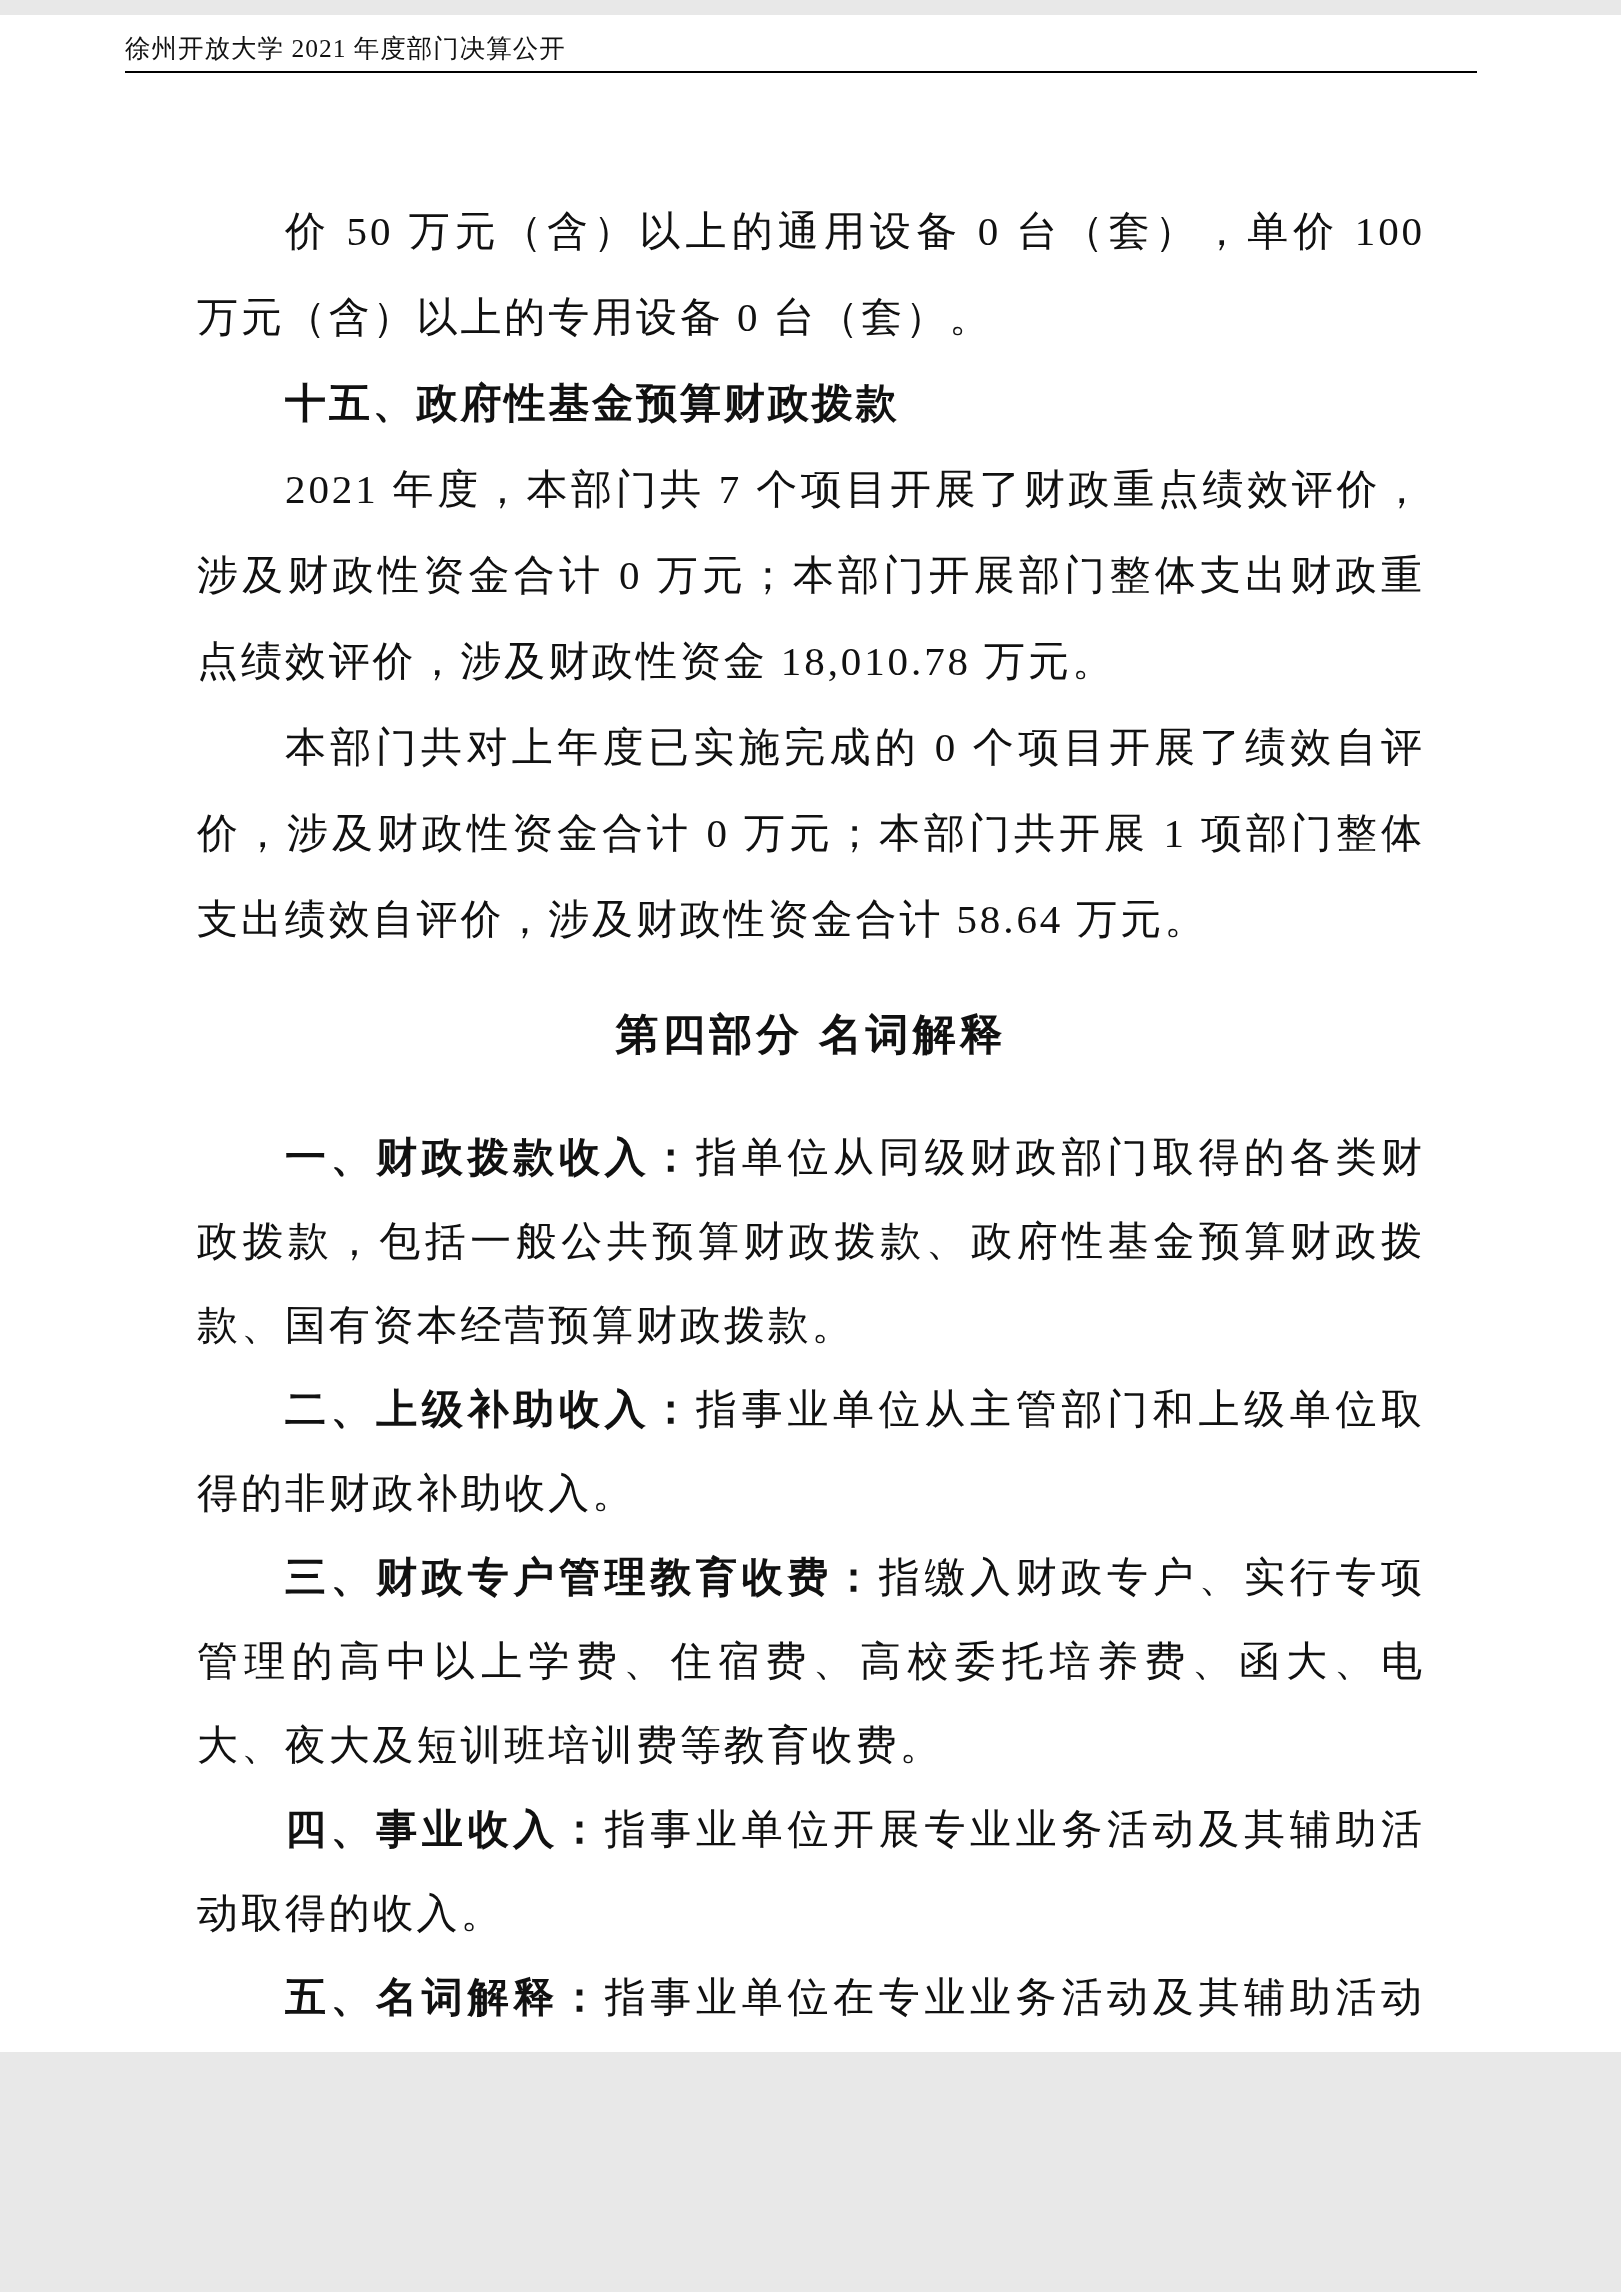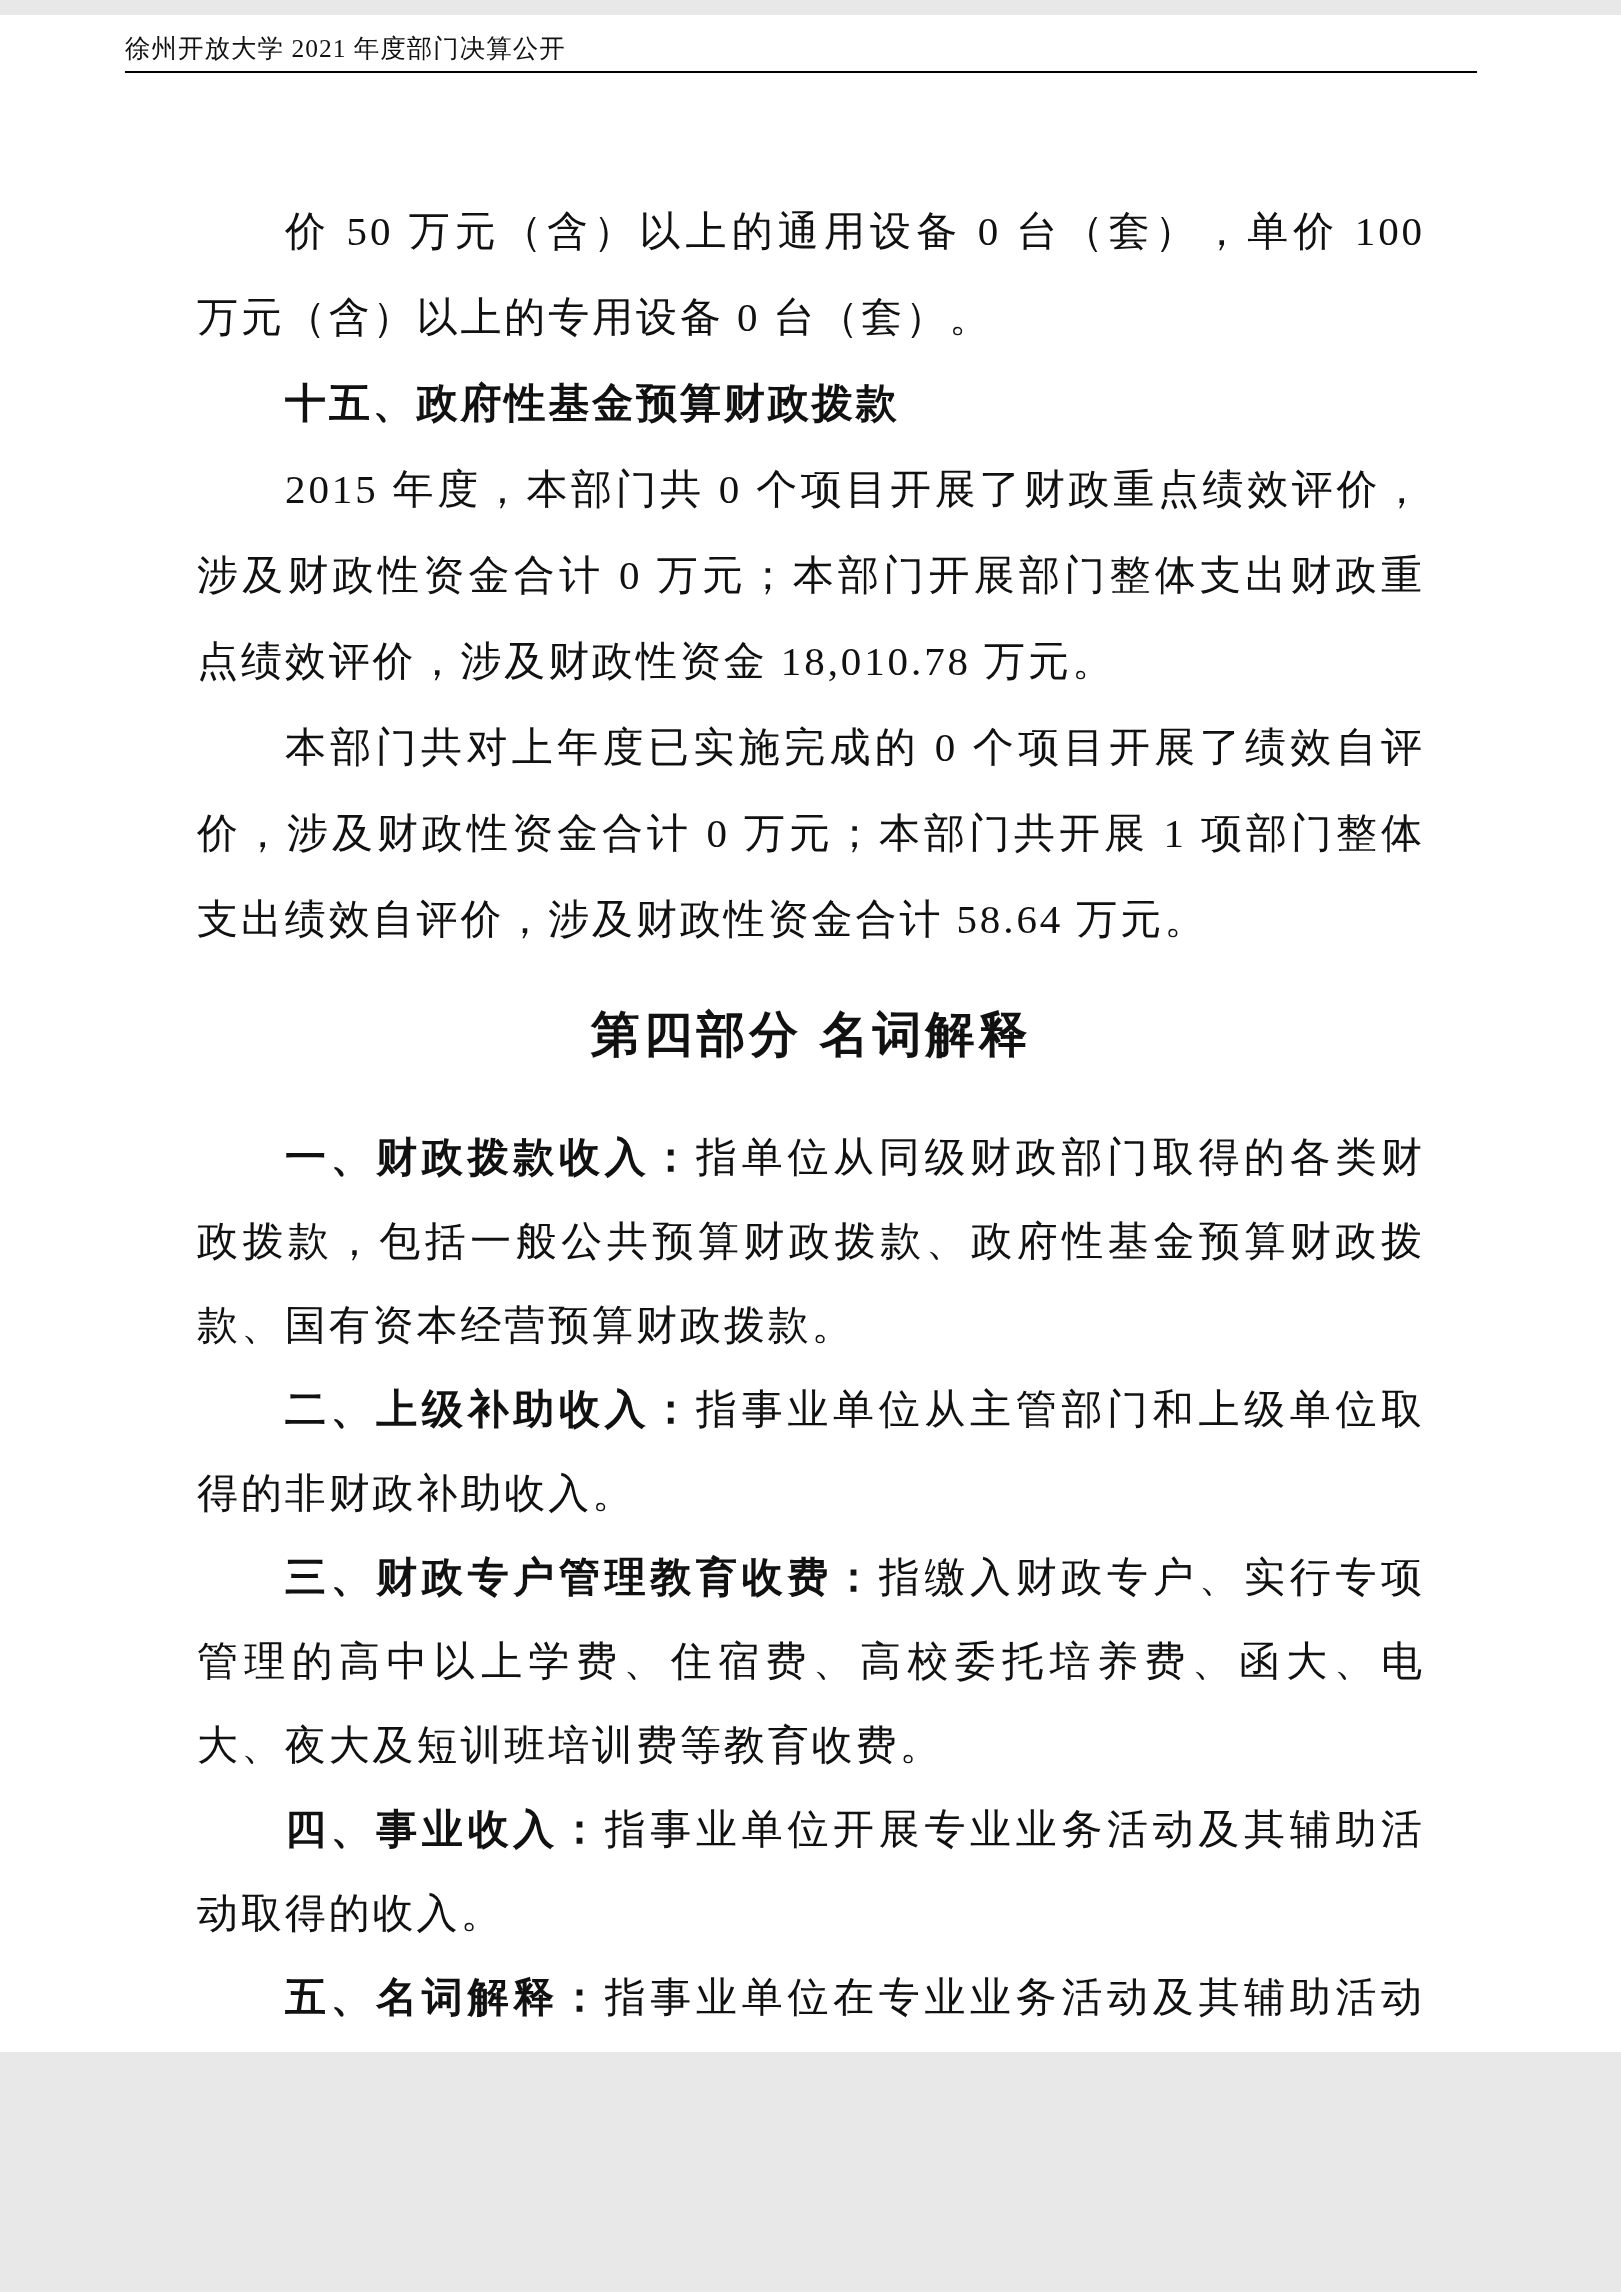--- a/index.html
+++ b/index.html
@@ -44,21 +44,21 @@
     margin: 0;
     padding: 0;
     text-indent: 88px;
   }
   .section-heading {
     font-family: "Liberation Sans", "DejaVu Sans", sans-serif;
     font-weight: 700;
   }
   .part-title {
     margin: 23.5px 0 33px 0 !important;
-    font-size: 49px;
+    font-size: 43px;
     line-height: 96px;
     text-align: center;
     text-indent: 0 !important;
     letter-spacing: 3.9px;
     font-family: "Liberation Sans", "DejaVu Sans", sans-serif;
     font-weight: 700;
   }
   .terms p { line-height: 84px; }
   .term-lead {
     font-family: "Liberation Sans", "DejaVu Sans", sans-serif;
@@ -81,21 +81,21 @@
 
   <div class="header-title">徐州开放大学 2021 年度部门决算公开</div>
   <div class="header-rule"></div>
 
   <div class="body-text">
 
     <p>价 50 万元（含）以上的通用设备 0 台（套），单价 100 万元（含）以上的专用设备 0 台（套）。</p>
 
     <p class="section-heading">十五、政府性基金预算财政拨款</p>
 
-    <p>2015 年度，本部门共 0 个项目开展了财政重点绩效评价，涉及财政性资金合计 0 万元；本部门开展部门整体支出财政重点绩效评价，涉及财政性资金 18,010.78 万元。</p>
+    <p>2021 年度，本部门共 7 个项目开展了财政重点绩效评价，涉及财政性资金合计 0 万元；本部门开展部门整体支出财政重点绩效评价，涉及财政性资金 18,010.78 万元。</p>
 
     <p>本部门共对上年度已实施完成的 0 个项目开展了绩效自评价，涉及财政性资金合计 0 万元；本部门共开展 1 项部门整体支出绩效自评价，涉及财政性资金合计 58.64 万元。</p>
 
     <p class="part-title">第四部分 名词解释</p>
 
     <div class="terms">
       <p><span class="term-lead">一、财政拨款收入：</span><span>指单位从同级财政部门取得的各类财政拨款，包括一般公共预算财政拨款、政府性基金预算财政拨款、国有资本经营预算财政拨款。</span></p>
       <p><span class="term-lead">二、上级补助收入：</span><span>指事业单位从主管部门和上级单位取得的非财政补助收入。</span></p>
       <p><span class="term-lead">三、财政专户管理教育收费：</span><span>指缴入财政专户、实行专项管理的高中以上学费、住宿费、高校委托培养费、函大、电大、夜大及短训班培训费等教育收费。</span></p>
       <p><span class="term-lead">四、事业收入：</span><span>指事业单位开展专业业务活动及其辅助活动取得的收入。</span></p>

